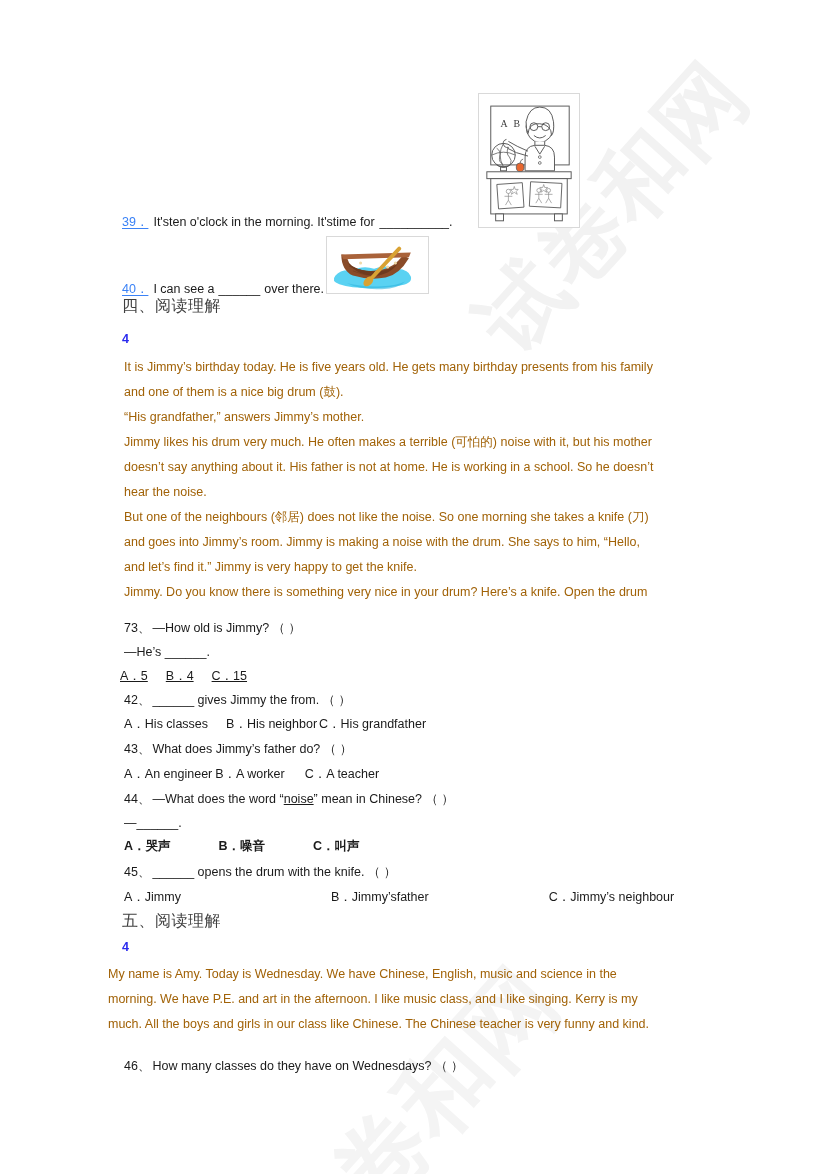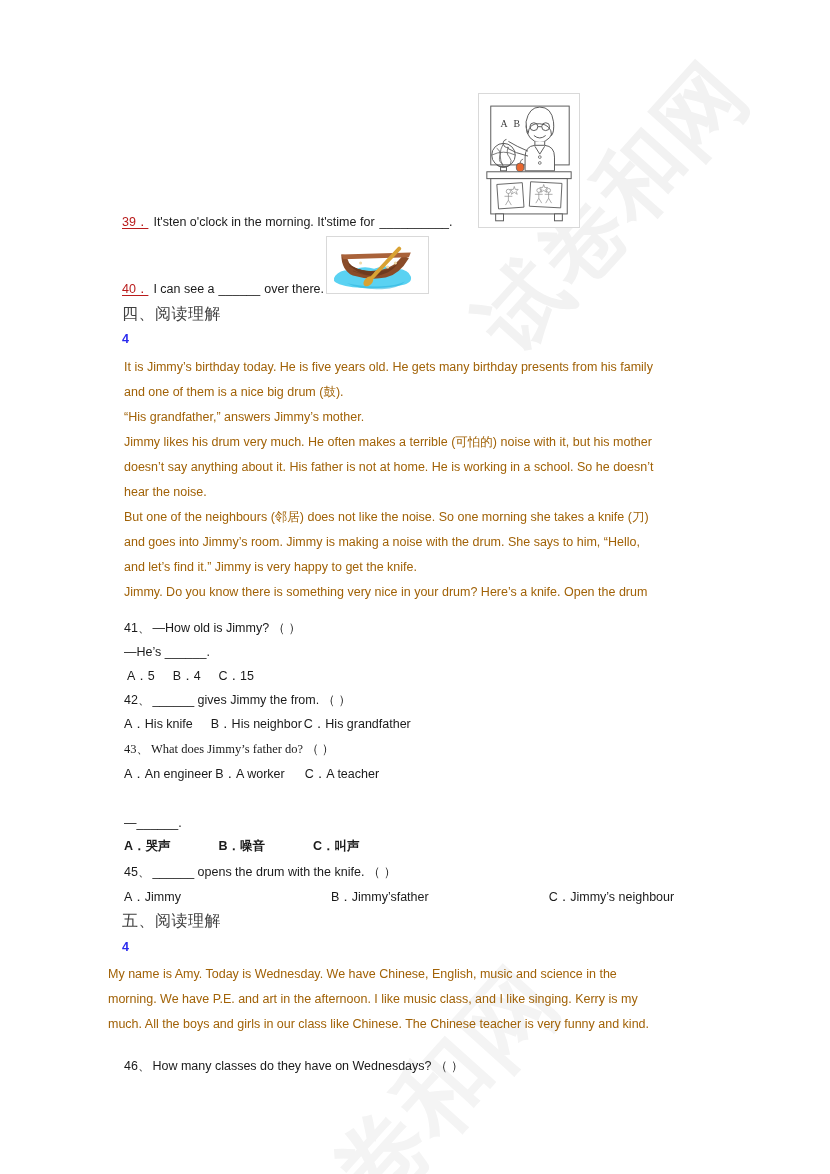--- a/index.html
+++ b/index.html
@@ -60,21 +60,21 @@
     white-space: nowrap;
     color: #1a1a1a;
   }
   .para {
     position: absolute;
     font-size: 12.5px;
     line-height: 25px;
     color: #a16207;
   }
   .qnum-blue {
-    color: #b91c1c;
+    color: #3b82f6;
     text-decoration: underline;
     text-underline-offset: 2px;
   }
   .marker-blue {
     color: #2a2aee;
     font-weight: 700;
     font-size: 12.5px;
   }
   .sec-head {
     position: absolute;
@@ -208,58 +208,61 @@
   <div class="content">
 
     <div class="line" style="left:122px; top:214px;">
       <span class="qnum-blue">39．</span><span class="wsp" style="width:5px"></span><span>It'sten o'clock in the morning. It'stime for</span><span class="wsp" style="width:5px"></span><span>__________</span><span>.</span>
     </div>
 
     <div class="line" style="left:122px; top:281px;">
       <span class="qnum-blue">40．</span><span class="wsp" style="width:5px"></span><span>I can see a</span><span class="wsp" style="width:4px"></span><span>______</span><span class="wsp" style="width:4px"></span><span>over there.</span>
     </div>
 
-    <div class="sec-head" style="left:122px; top:304px;">四、阅读理解</div>
+    <div class="sec-head" style="left:122px; top:296px;">四、阅读理解</div>
     <div class="line marker-blue" style="left:122px; top:331px;">4</div>
 
     <div class="para" style="left:124px; top:355px; width:585px;">
       <div>It is Jimmy’s birthday today. He is five years old. He gets many birthday presents from his family</div>
       <div>and one of them is a nice big drum (鼓).</div>
       <div>“His grandfather,” answers Jimmy’s mother.</div>
       <div>Jimmy likes his drum very much. He often makes a terrible (可怕的) noise with it, but his mother</div>
       <div>doesn’t say anything about it. His father is not at home. He is working in a school. So he doesn’t</div>
       <div>hear the noise.</div>
       <div>But one of the neighbours (邻居) does not like the noise. So one morning she takes a knife (刀)</div>
       <div>and goes into Jimmy’s room. Jimmy is making a noise with the drum. She says to him, “Hello,</div>
       <div>and let’s find it.” Jimmy is very happy to get the knife.</div>
       <div>Jimmy. Do you know there is something very nice in your drum? Here’s a knife. Open the drum</div>
     </div>
 
     <div class="line" style="left:124px; top:620px;">
-      <span>41、</span><span class="wsp" style="width:2px"></span><span>—How old is Jimmy? （  ）</span>
+      <span>73、</span><span class="wsp" style="width:2px"></span><span>—How old is Jimmy? （  ）</span>
     </div>
     <div class="line" style="left:124px; top:644px;">—He’s ______.</div>
-    <div class="line" style="left:127px; top:668px;">
+    <div class="line" style="left:120px; top:668px;text-decoration:underline;">
       <span>A．5</span><span class="wsp" style="width:18px"></span><span>B．4</span><span class="wsp" style="width:18px"></span><span>C．15</span>
     </div>
 
     <div class="line" style="left:124px; top:692px;">
       <span>42、</span><span class="wsp" style="width:2px"></span><span>______ gives Jimmy the from. （  ）</span>
     </div>
     <div class="line" style="left:124px; top:716px;">
-      <span>A．His knife</span><span class="wsp" style="width:18px"></span><span>B．His neighbor</span><span class="wsp" style="width:2px"></span><span>C．His grandfather</span>
-    </div>
-
-    <div class="line" style="left:124px; top:741px;font-family:Liberation Serif, serif;">
+      <span>A．His classes</span><span class="wsp" style="width:18px"></span><span>B．His neighbor</span><span class="wsp" style="width:2px"></span><span>C．His grandfather</span>
+    </div>
+
+    <div class="line" style="left:124px; top:741px;">
       <span>43、</span><span class="wsp" style="width:2px"></span><span>What does Jimmy’s father do? （  ）</span>
     </div>
     <div class="line" style="left:124px; top:766px;">
       <span>A．An engineer</span><span class="wsp" style="width:3px"></span><span>B．A worker</span><span class="wsp" style="width:20px"></span><span>C．A teacher</span>
     </div>
 
+    <div class="line" style="left:124px; top:791px;">
+      <span>44、</span><span class="wsp" style="width:2px"></span><span>—What does the word “</span><span class="uline">noise</span><span>” mean in Chinese? （  ）</span>
+    </div>
     <div class="line" style="left:124px; top:815px;">—______.</div>
     <div class="line" style="left:124px; top:838px;font-weight:bold;">
       <span>A．哭声</span><span class="wsp" style="width:48px"></span><span>B．噪音</span><span class="wsp" style="width:48px"></span><span>C．叫声</span>
     </div>
 
     <div class="line" style="left:124px; top:864px;">
       <span>45、</span><span class="wsp" style="width:2px"></span><span>______ opens the drum with the knife. （  ）</span>
     </div>
     <div class="line" style="left:124px; top:889px;">
       <span>A．Jimmy</span><span class="wsp" style="width:150px"></span><span>B．Jimmy’sfather</span><span class="wsp" style="width:120px"></span><span>C．Jimmy’s neighbour</span>

